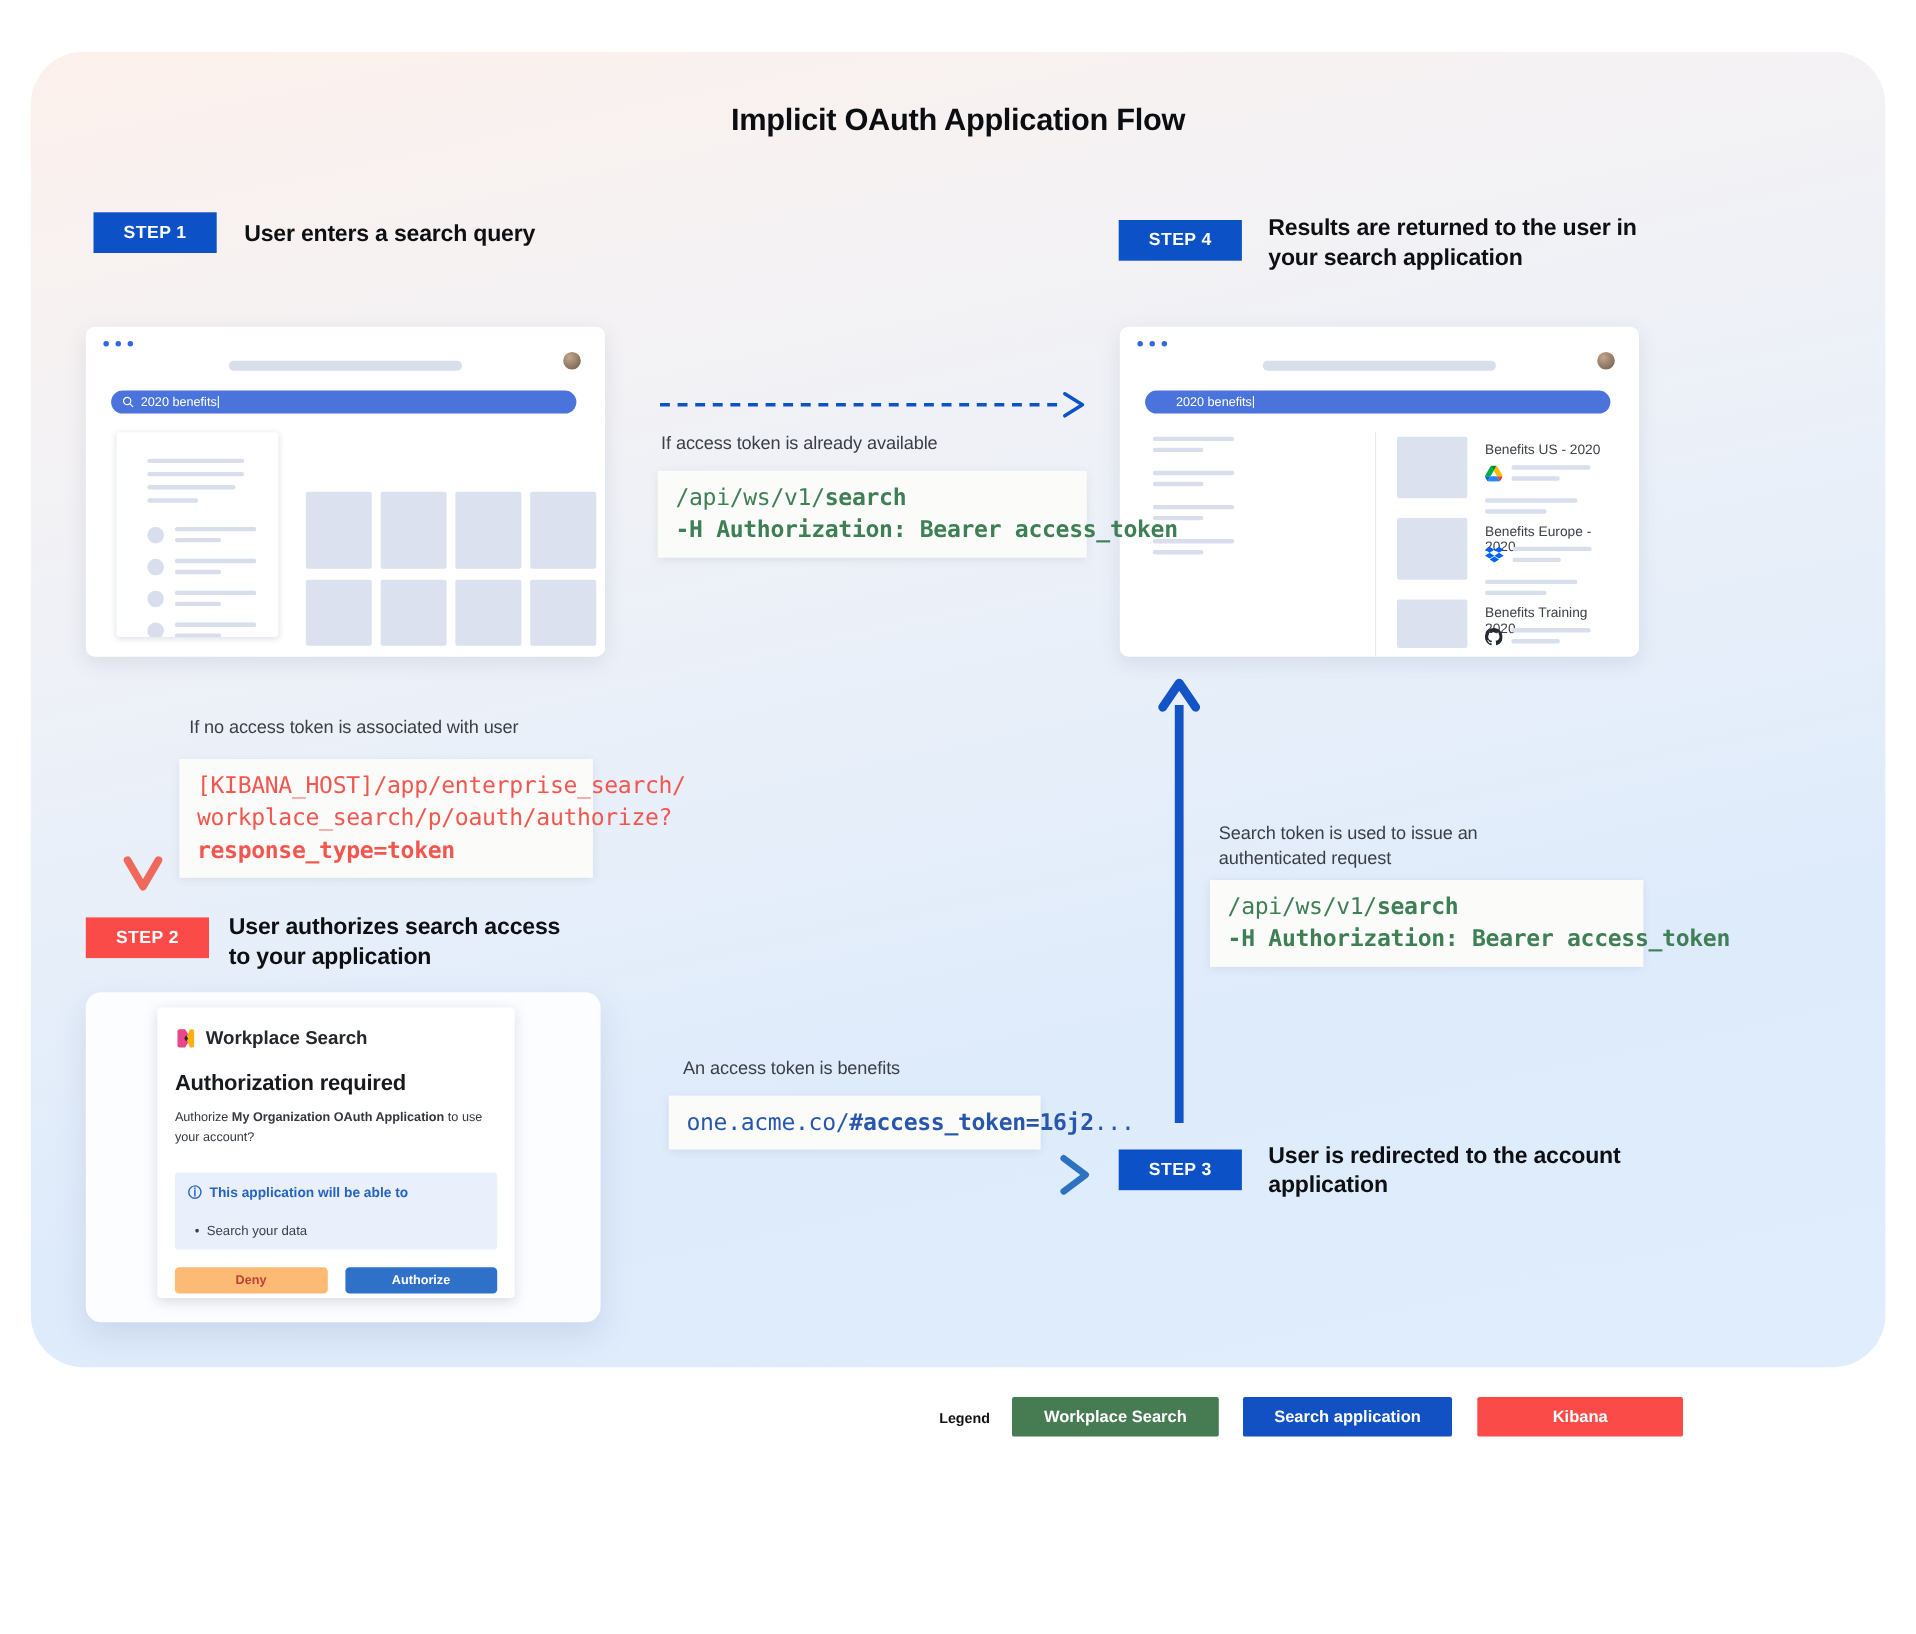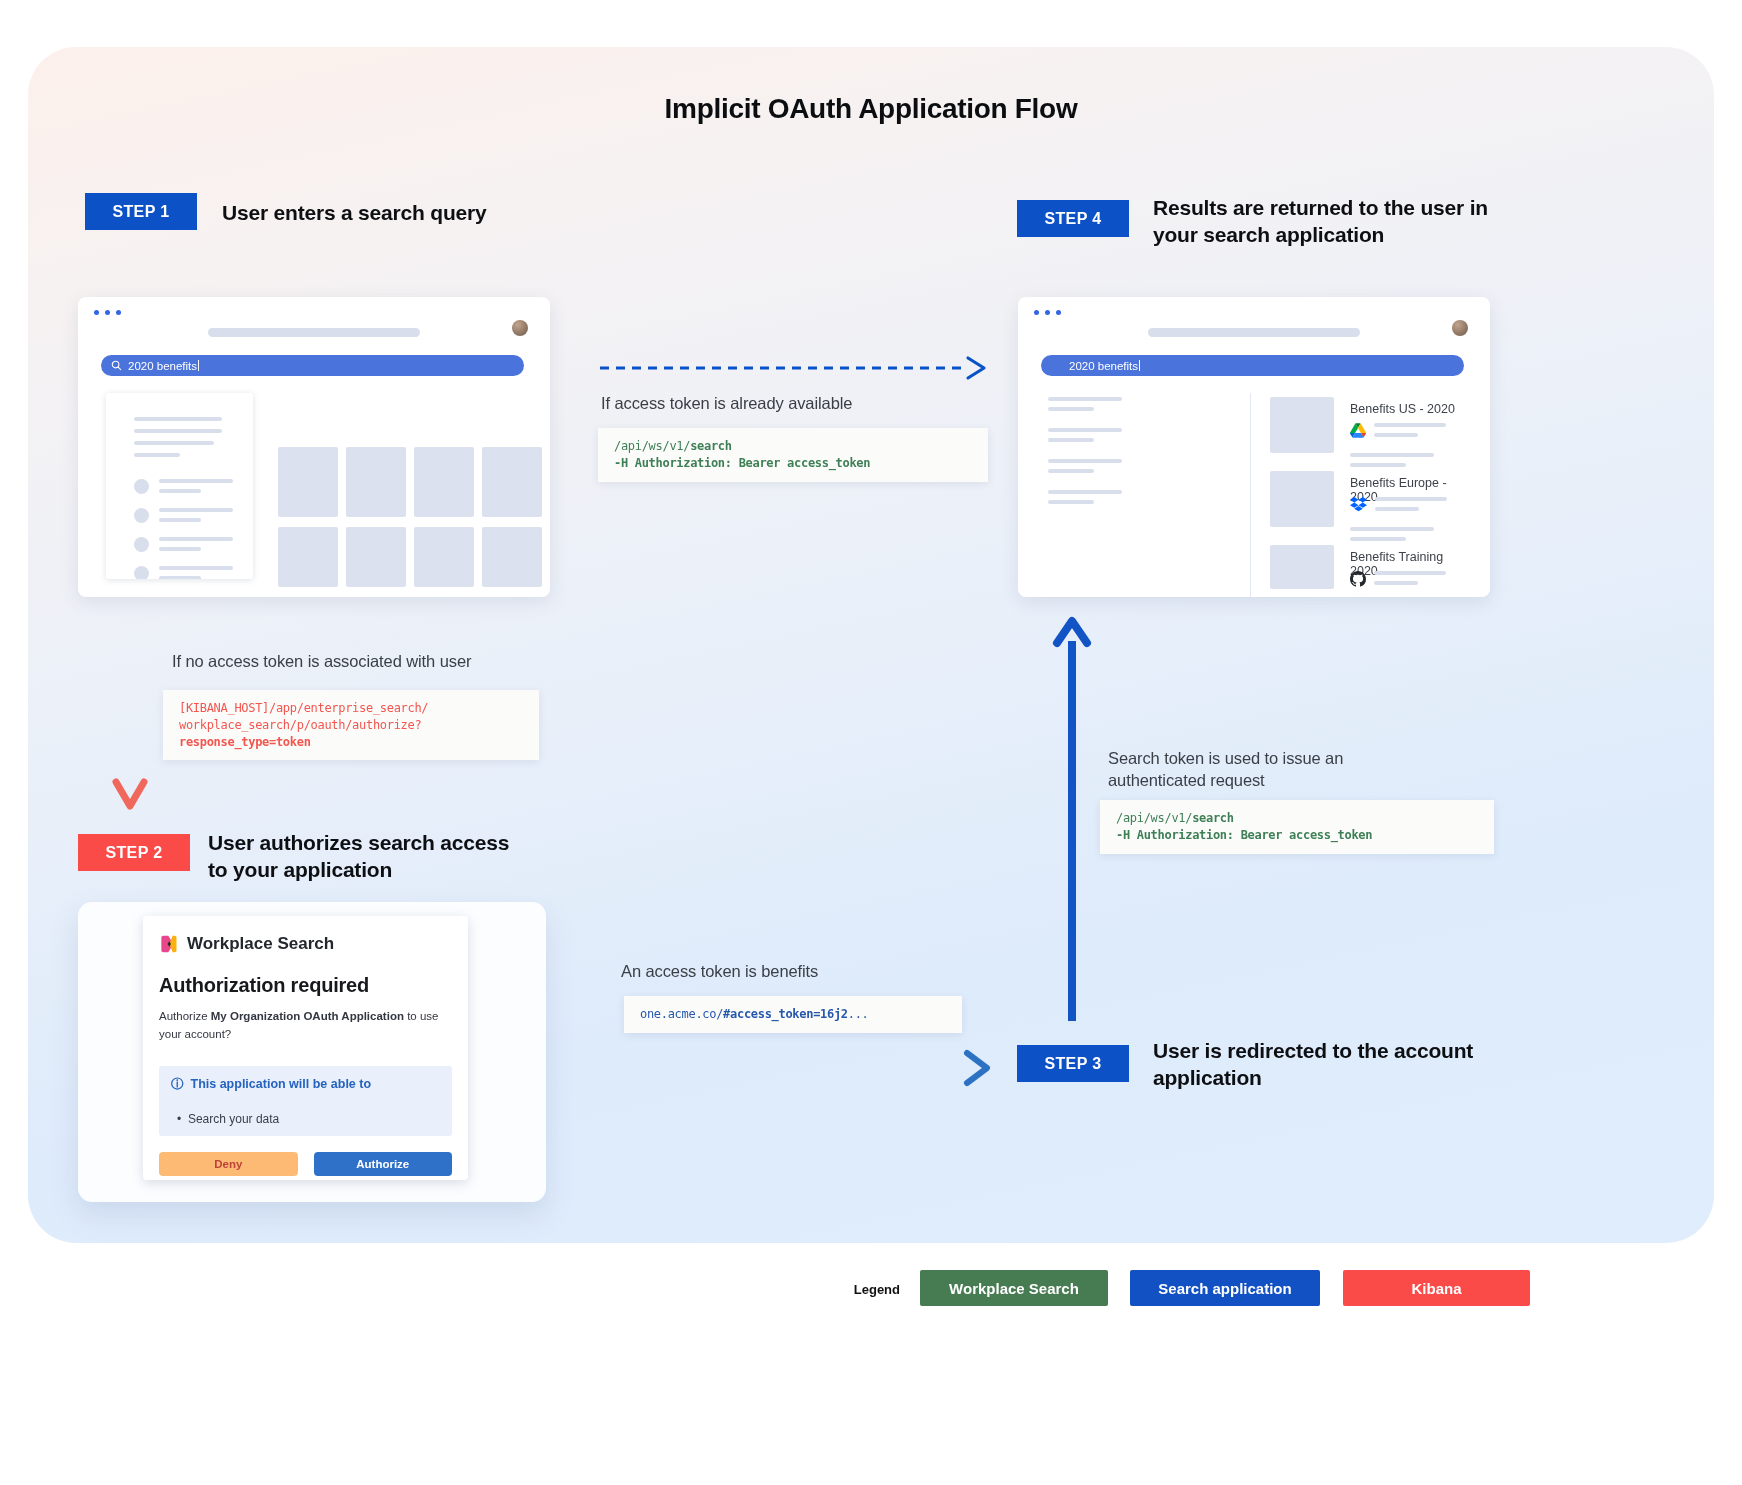--- a/index.html
+++ b/index.html
@@ -27,21 +27,21 @@
   .sbar .caret{display:inline-block;width:1px;height:11px;background:#fff;margin-left:1px;}
   .skl{background:#D8DEEB;border-radius:2px;height:4px;}
   .tile{background:#DCE1EF;border-radius:2px;position:absolute;}
   .panel{position:absolute;left:28px;top:96px;width:147px;height:186px;background:#fff;border-radius:3px;
     box-shadow:0 1px 6px rgba(80,90,120,.18);overflow:hidden;padding:24px 0 0 28px;box-sizing:border-box;}
   .lrow{display:flex;align-items:flex-start;gap:10px;margin-bottom:14px;}
   .lrow .c{width:15px;height:15px;border-radius:50%;background:#D8DEEB;flex:none;}
   
   .ann{font-size:16.5px;color:#3A3F47;letter-spacing:-.1px;}
   .codebox{background:#FBFCFA;box-shadow:0 2px 8px rgba(60,70,100,.10);padding:10px 16px;
-    font-family:"DejaVu Sans Mono", monospace;font-size:12px;line-height:1.4;letter-spacing:-.3px;white-space:nowrap;}
+    font-family:"DejaVu Sans Mono", monospace;font-size:21px;line-height:1.4;letter-spacing:-.3px;white-space:nowrap;}
   .code-green{color:#3E7F56;}
   .code-red{color:#F2564F;}
   .code-blue{color:#2757AC;}
   
   .dlg-outer{left:78px;top:902px;width:468px;height:300px;border-radius:14px;background:#FCFDFF;
     box-shadow:0 12px 28px rgba(110,130,170,.18);}
   .dlg{position:absolute;left:65px;top:14px;width:325px;height:264px;background:#fff;border-radius:4px;
     box-shadow:0 3px 12px rgba(90,100,130,.22);padding:18px 16px;box-sizing:border-box;}
   .dlg-app{display:flex;align-items:center;gap:8px;font-size:17px;font-weight:700;color:#25272e;}
   .dlg-title{font-size:20px;font-weight:800;color:#17191d;margin-top:20px;letter-spacing:-.2px;}
@@ -289,21 +289,21 @@
         <div class="perm-item"><span>•</span>&nbsp;&nbsp;<span>Search your data</span></div>
       </div>
       <div class="btn-row">
         <div class="btn deny">Deny</div>
         <div class="btn auth">Authorize</div>
       </div>
     </div>
   </div>
 
   <div class="abs ann" style="left:621px;top:962px;">An access token is benefits</div>
-  <div class="abs codebox code-blue" style="left:624px;top:996px;width:306px;">
+  <div class="abs codebox code-blue" style="left:608px;top:996px;width:306px;">
     <span>one.acme.co/</span><b>#access_token=16j2</b><span>...</span>
   </div>
   <svg class="abs" style="left:595px;top:1048px;" width="402" height="40">
     <defs>
       <linearGradient id="g-redblue" x1="0" y1="0" x2="1" y2="0">
         <stop offset="0" stop-color="#E06B60"></stop>
           <stop offset="1" stop-color="#3F7DC6"></stop>
       </linearGradient>
     </defs>
     <line x1="4" y1="20" x2="372" y2="20" stroke="url(#g-redblue)" stroke-width="5" stroke-linecap="round"></line>

